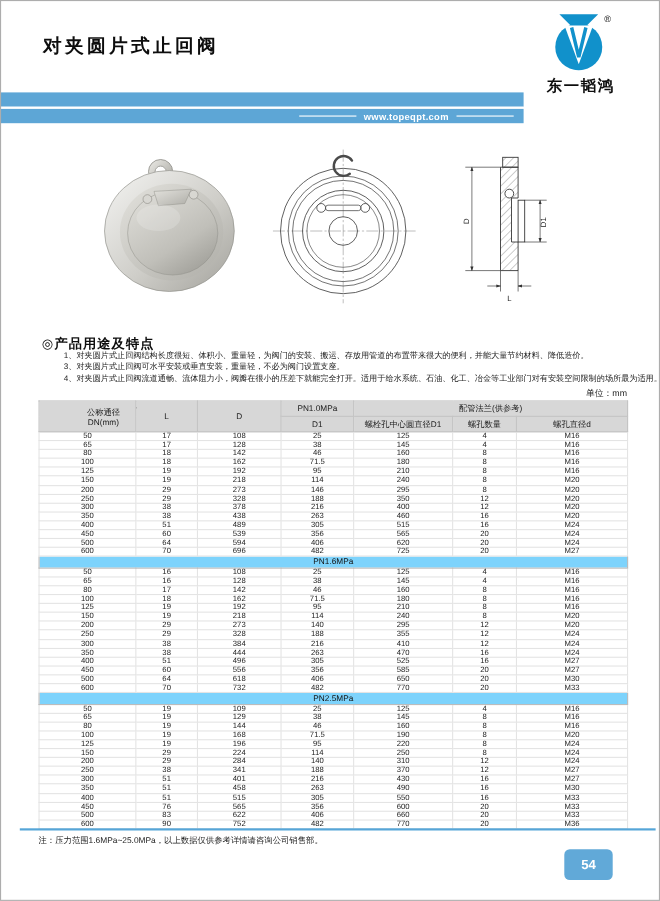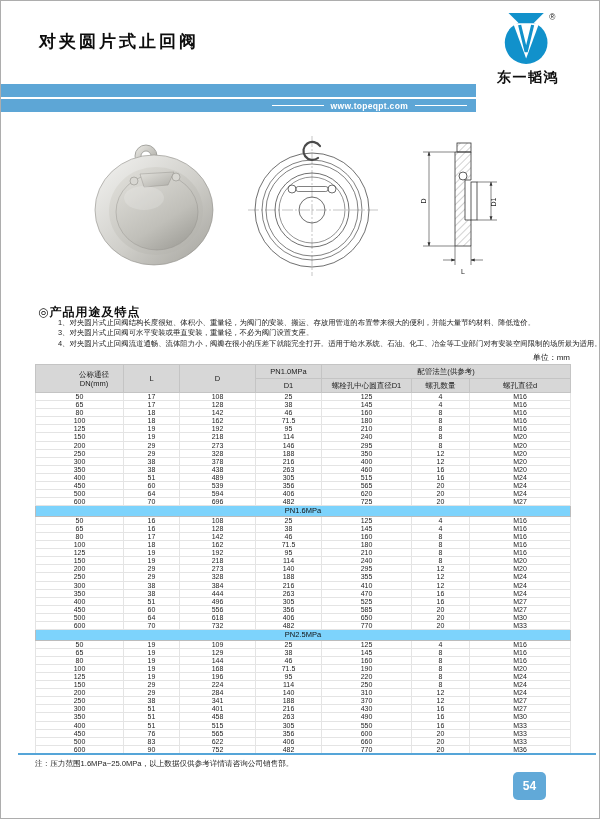--- a/index.html
+++ b/index.html
@@ -43,21 +43,21 @@
   .dim-table { position:absolute; left:35px; top:364px; width:535px; border-collapse:collapse; table-layout:fixed; }
   .dim-table th, .dim-table td { text-align:center; font-weight:normal; }
   .dim-table thead th { background:#d7d7d7; font-size:7.5px; line-height:9px; padding:2px 0; border:1px solid #c4c4c4; color:#1a1a1a; }
   .dim-table thead th .two-line span { display:block;padding-left:29px; }
   .dim-table tbody td { font-size:7px; line-height:7.1px; padding:0; border:1px solid #e4e4e4; border-top:none; color:#222; }
   .dim-table tbody tr.pn-banner td { background:#7dd3fc; font-size:7.5px; line-height:9.5px; border-color:#bcbcbc; color:#111; }
 
   
   .bottom-rule { position:absolute; left:18px; right:4px; top:753px; height:2px; background:#55a5d8; }
   .note { position:absolute; left:35px; top:759px; font-size:7.6px; color:#222; }
-  .page-badge { position:absolute; left:513px; top:772px; width:33px; height:28px; background:#61a9d8; border-radius:5px;
+  .page-badge { position:absolute; left:513px; top:772px; width:44px; height:28px; background:#61a9d8; border-radius:5px;
                 color:#fff; font-size:12px; font-weight:bold; text-align:center; line-height:28px; }
 
   svg text { font-family:"Liberation Sans","DejaVu Sans",sans-serif; }
 </style>
 </head>
 <body>
 
 <div class="page-frame"></div>
 
 <div class="doc-title">对夹圆片式止回阀</div>

